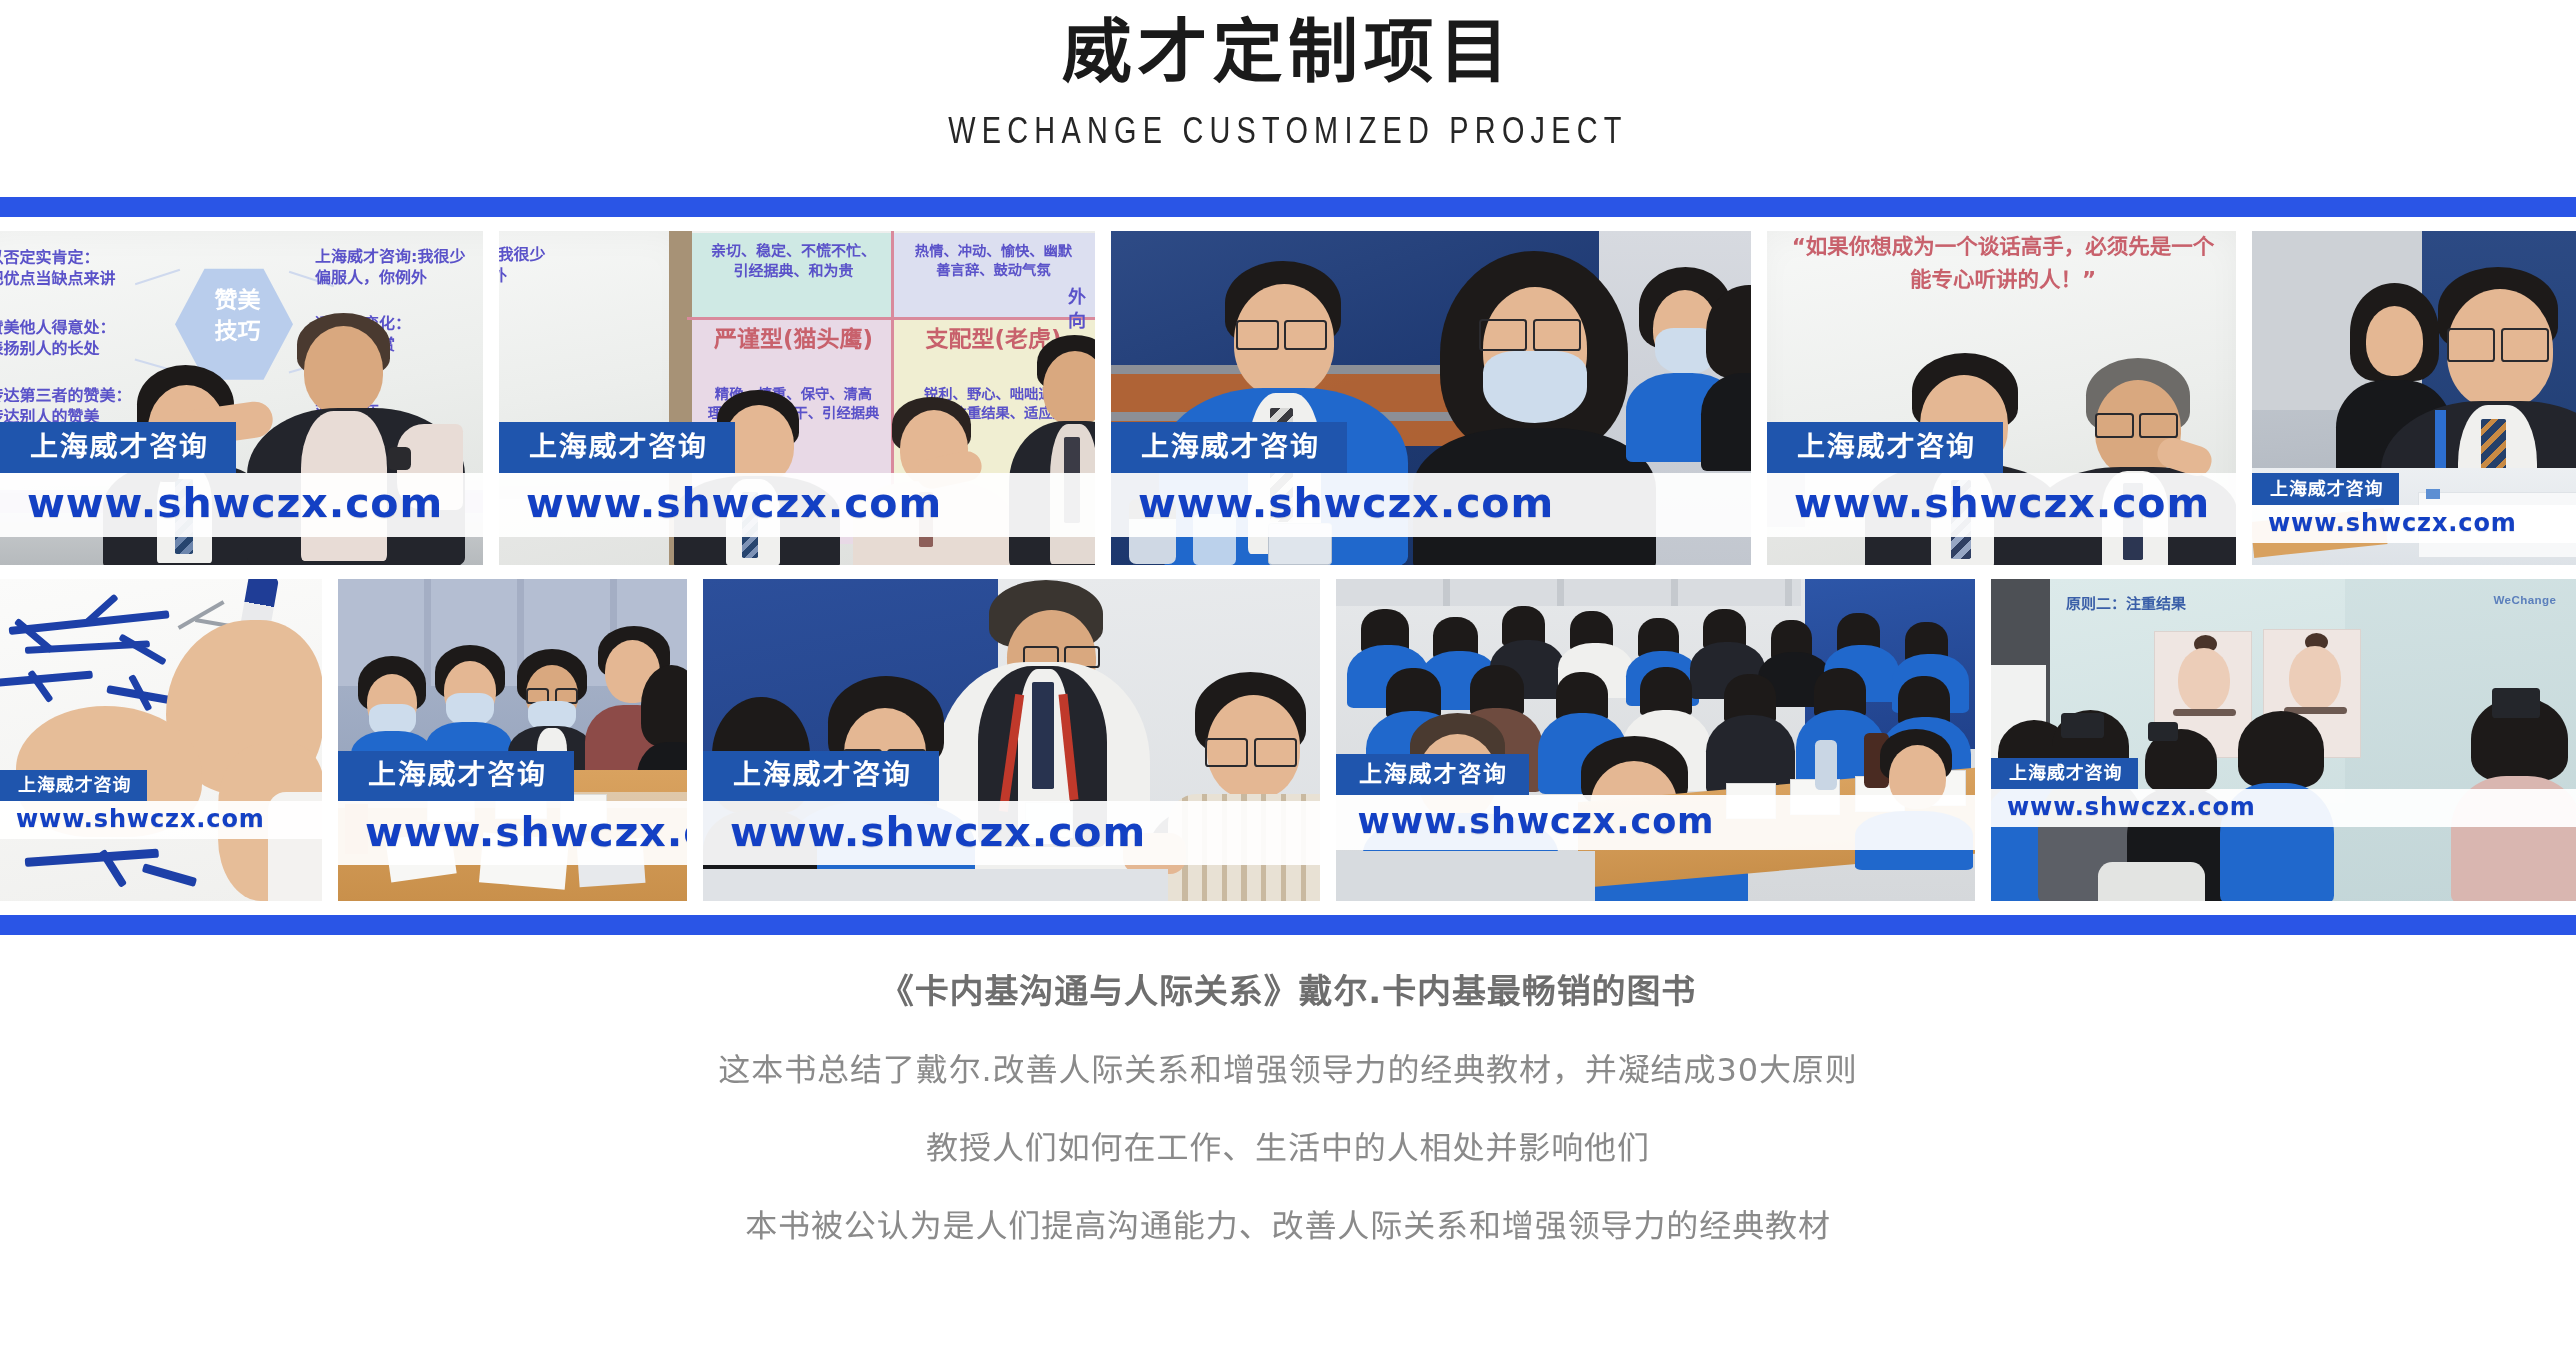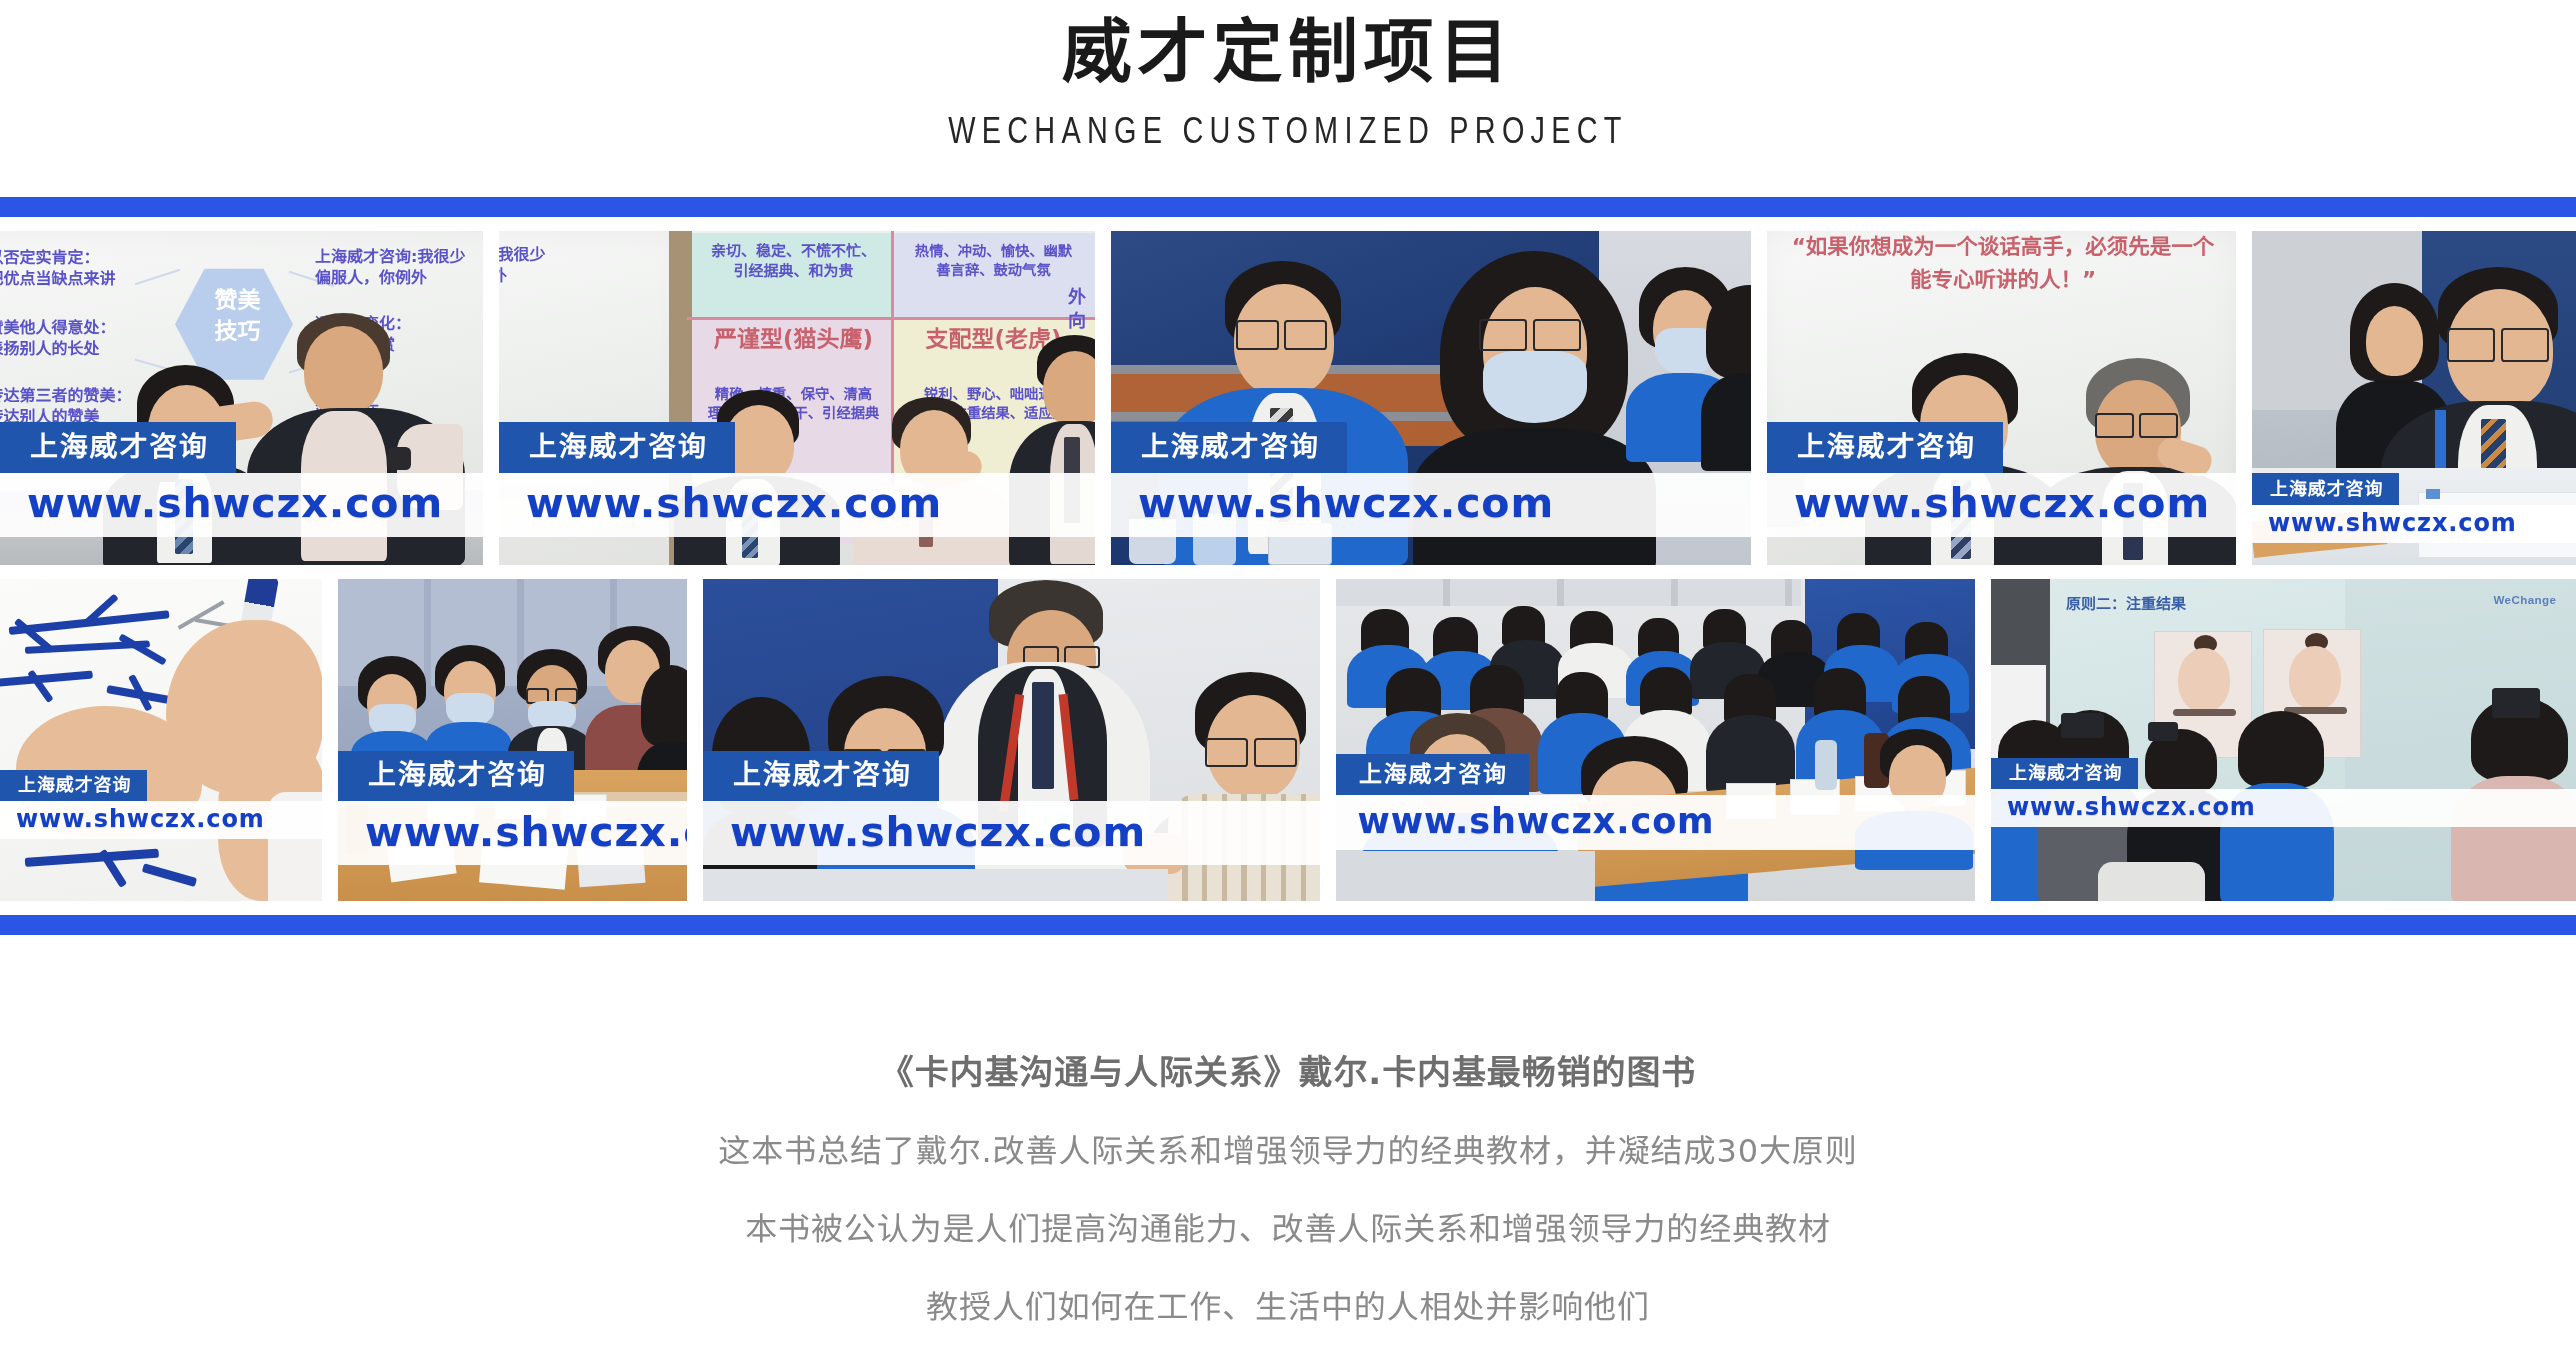--- a/index.html
+++ b/index.html
@@ -67,21 +67,21 @@
   
   .wm-lg .wm-band{ font-size:28px; padding:10.7px 27px 11.6px 30px; letter-spacing:1.8px; }
   .wm-lg .wm-url { font-size:41px; padding:10.7px 19.7px 12.5px 27px; letter-spacing:0.9px; }
   .wm-md .wm-band{ font-size:23px; padding:9px 21.5px 9.8px 23px; letter-spacing:1.8px; }
   .wm-md .wm-url { font-size:35px; padding:9px 16px 10.7px 21.5px; letter-spacing:0.9px; }
   .wm-sm .wm-band{ font-size:18px; padding:6.3px 16px 7.2px 18px; letter-spacing:0.9px; }
   .wm-sm .wm-url { font-size:24px; padding:6.3px 12.5px 8px 16px; letter-spacing:0.9px; }
 
   
   .footer{
-    width:100%; text-align:center; padding-top:116px;
+    width:100%; text-align:center; padding-top:35px;
     font-family:"DejaVu Sans","Liberation Sans",sans-serif;
   }
   .f-head{
     font-size:34px; font-weight:bold; color:#6e6e6e;
     letter-spacing:0.9px; line-height:1.25;
   }
   .f-line{
     font-size:32px; font-weight:400; color:#8a8a8a;
     letter-spacing:0.9px; line-height:1.25; margin-top:38px;
   }
@@ -683,18 +683,18 @@
         </div>
       </div>
     </div>
   </div>
 
   <div class="divider bottom"></div>
 
   <div class="footer">
     <div class="f-head">《卡内基沟通与人际关系》戴尔.卡内基最畅销的图书</div>
     <div class="f-line">这本书总结了戴尔.改善人际关系和增强领导力的经典教材，并凝结成30大原则</div>
+    <div class="f-line">教授人们如何在工作、生活中的人相处并影响他们</div>
     <div class="f-line">本书被公认为是人们提高沟通能力、改善人际关系和增强领导力的经典教材</div>
-    <div class="f-line">教授人们如何在工作、生活中的人相处并影响他们</div>
   </div>
 
 </div>
 
 
 </body></html>

